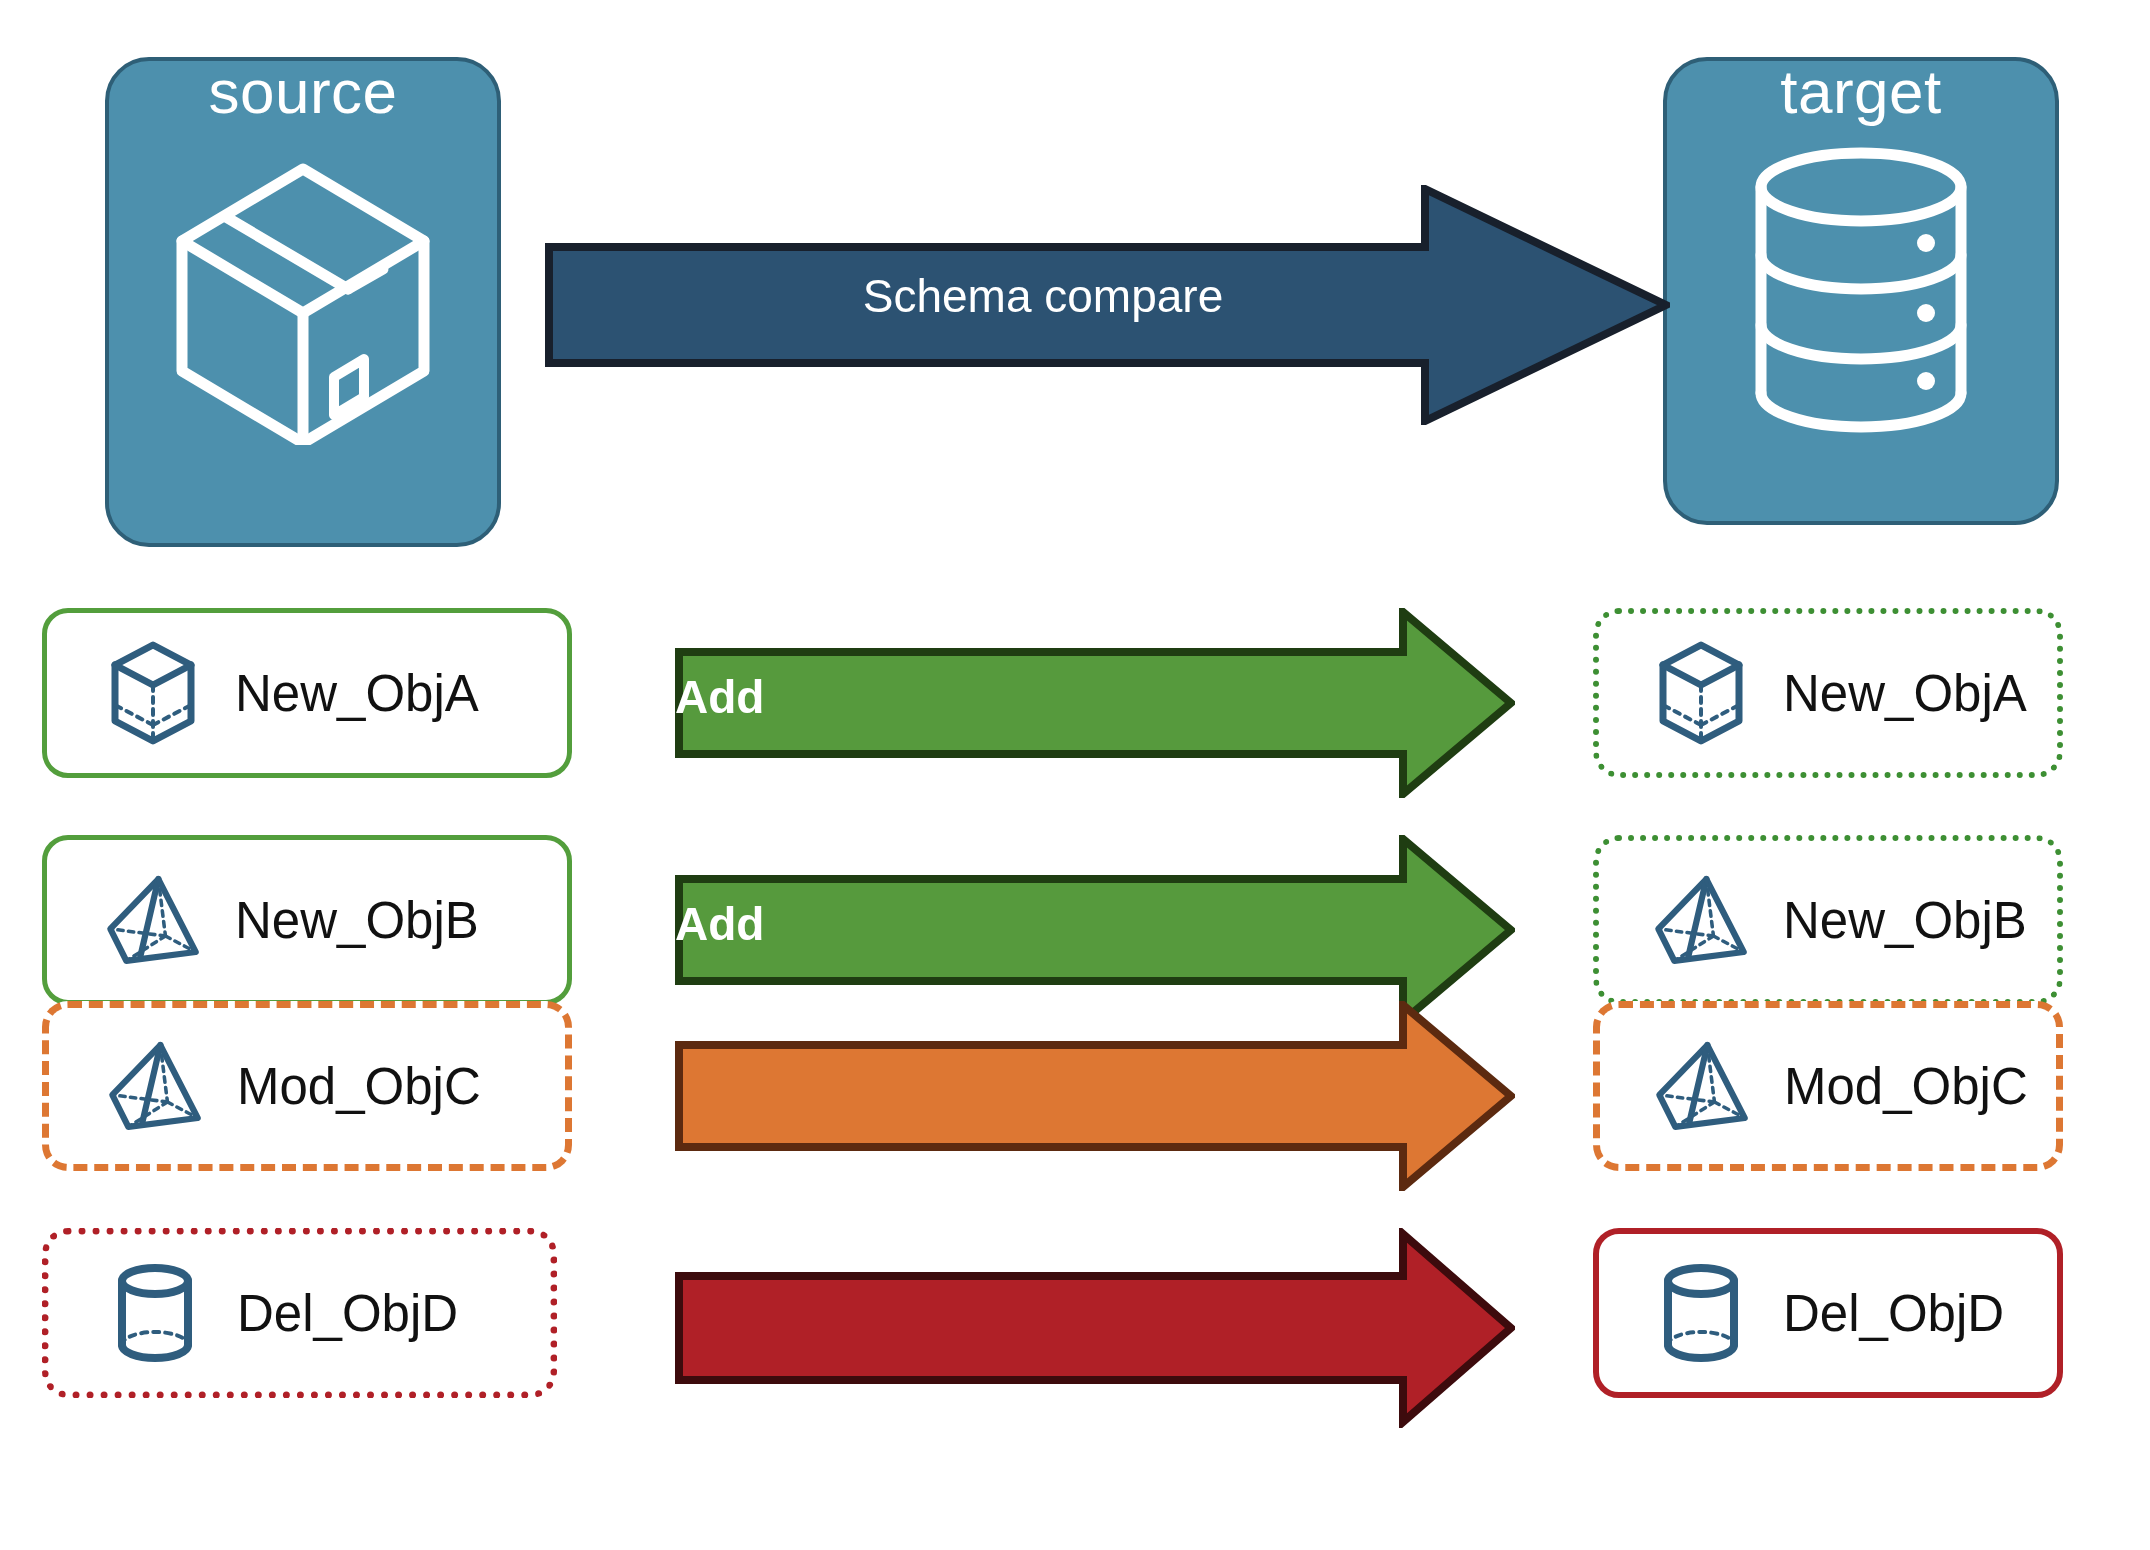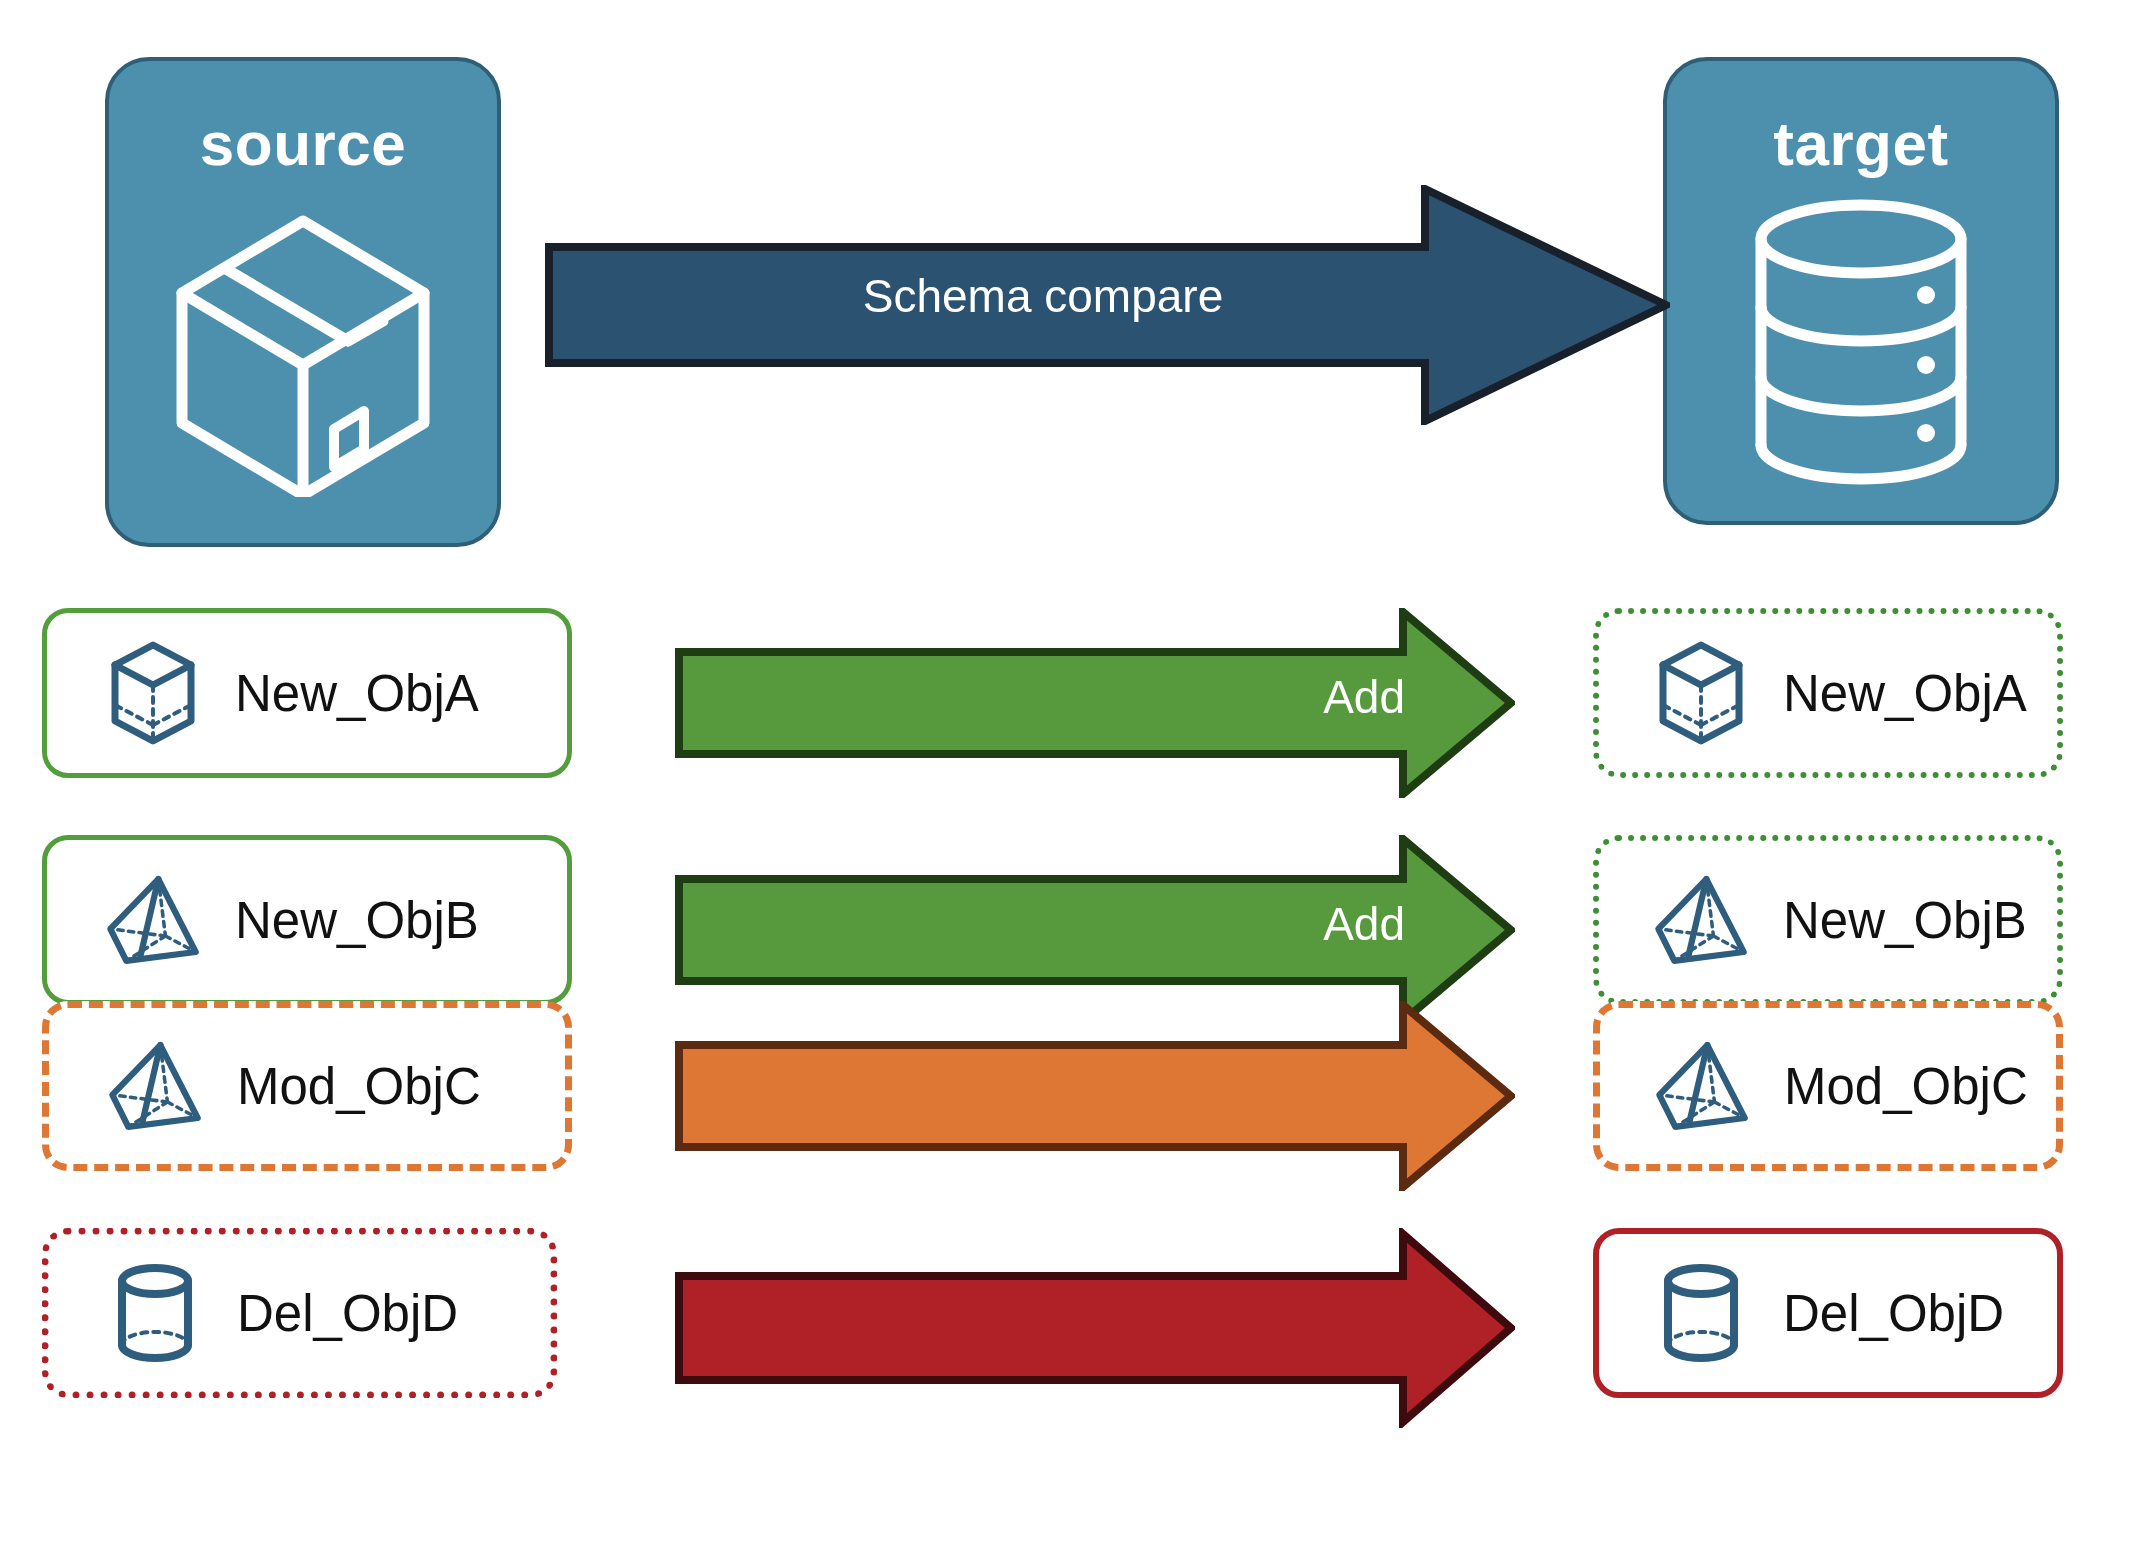--- a/index.html
+++ b/index.html
@@ -28,24 +28,23 @@
     background: #4d90ad;
     border: 4px solid #2e5f77;
     border-radius: 44px;
     box-sizing: border-box;
     display: flex;
     flex-direction: column;
     align-items: center;
   }
   .endpoint .ep-title {
     color: #ffffff;
-    font-weight: bold;
+    font-weight: normal;
     font-size: 62px;
     line-height: 1;
-    margin-top: 52px;
     letter-spacing: 0.5px;
   }
   .endpoint .ep-icon {
     margin-top: 22px;
   }
   #endpoint-source { left: 105px; top: 57px; width: 396px; height: 490px; }
   #endpoint-target { left: 1663px; top: 57px; width: 396px; height: 468px; }
 
   
   #schema-arrow {
@@ -124,25 +123,26 @@
     top: 0;
     left: 675px;
     width: 840px;
     height: 190px;
   }
   .action-arrow .aa-label {
     position: absolute;
     left: 0;
     top: 66px;
     width: 730px;
-    text-align: right;
+    text-align: left;
     color: #ffffff;
     font-size: 46px;
     line-height: 1;
     pointer-events: none;
+    font-weight: bold;
   }
   #row-3 .action-arrow { height: 200px; }
   #row-3 .action-arrow .aa-label { top: 70px; }
 </style>
 </head>
 <body>
 
 <div id="stage">
 
   <div class="endpoint" id="endpoint-source">

